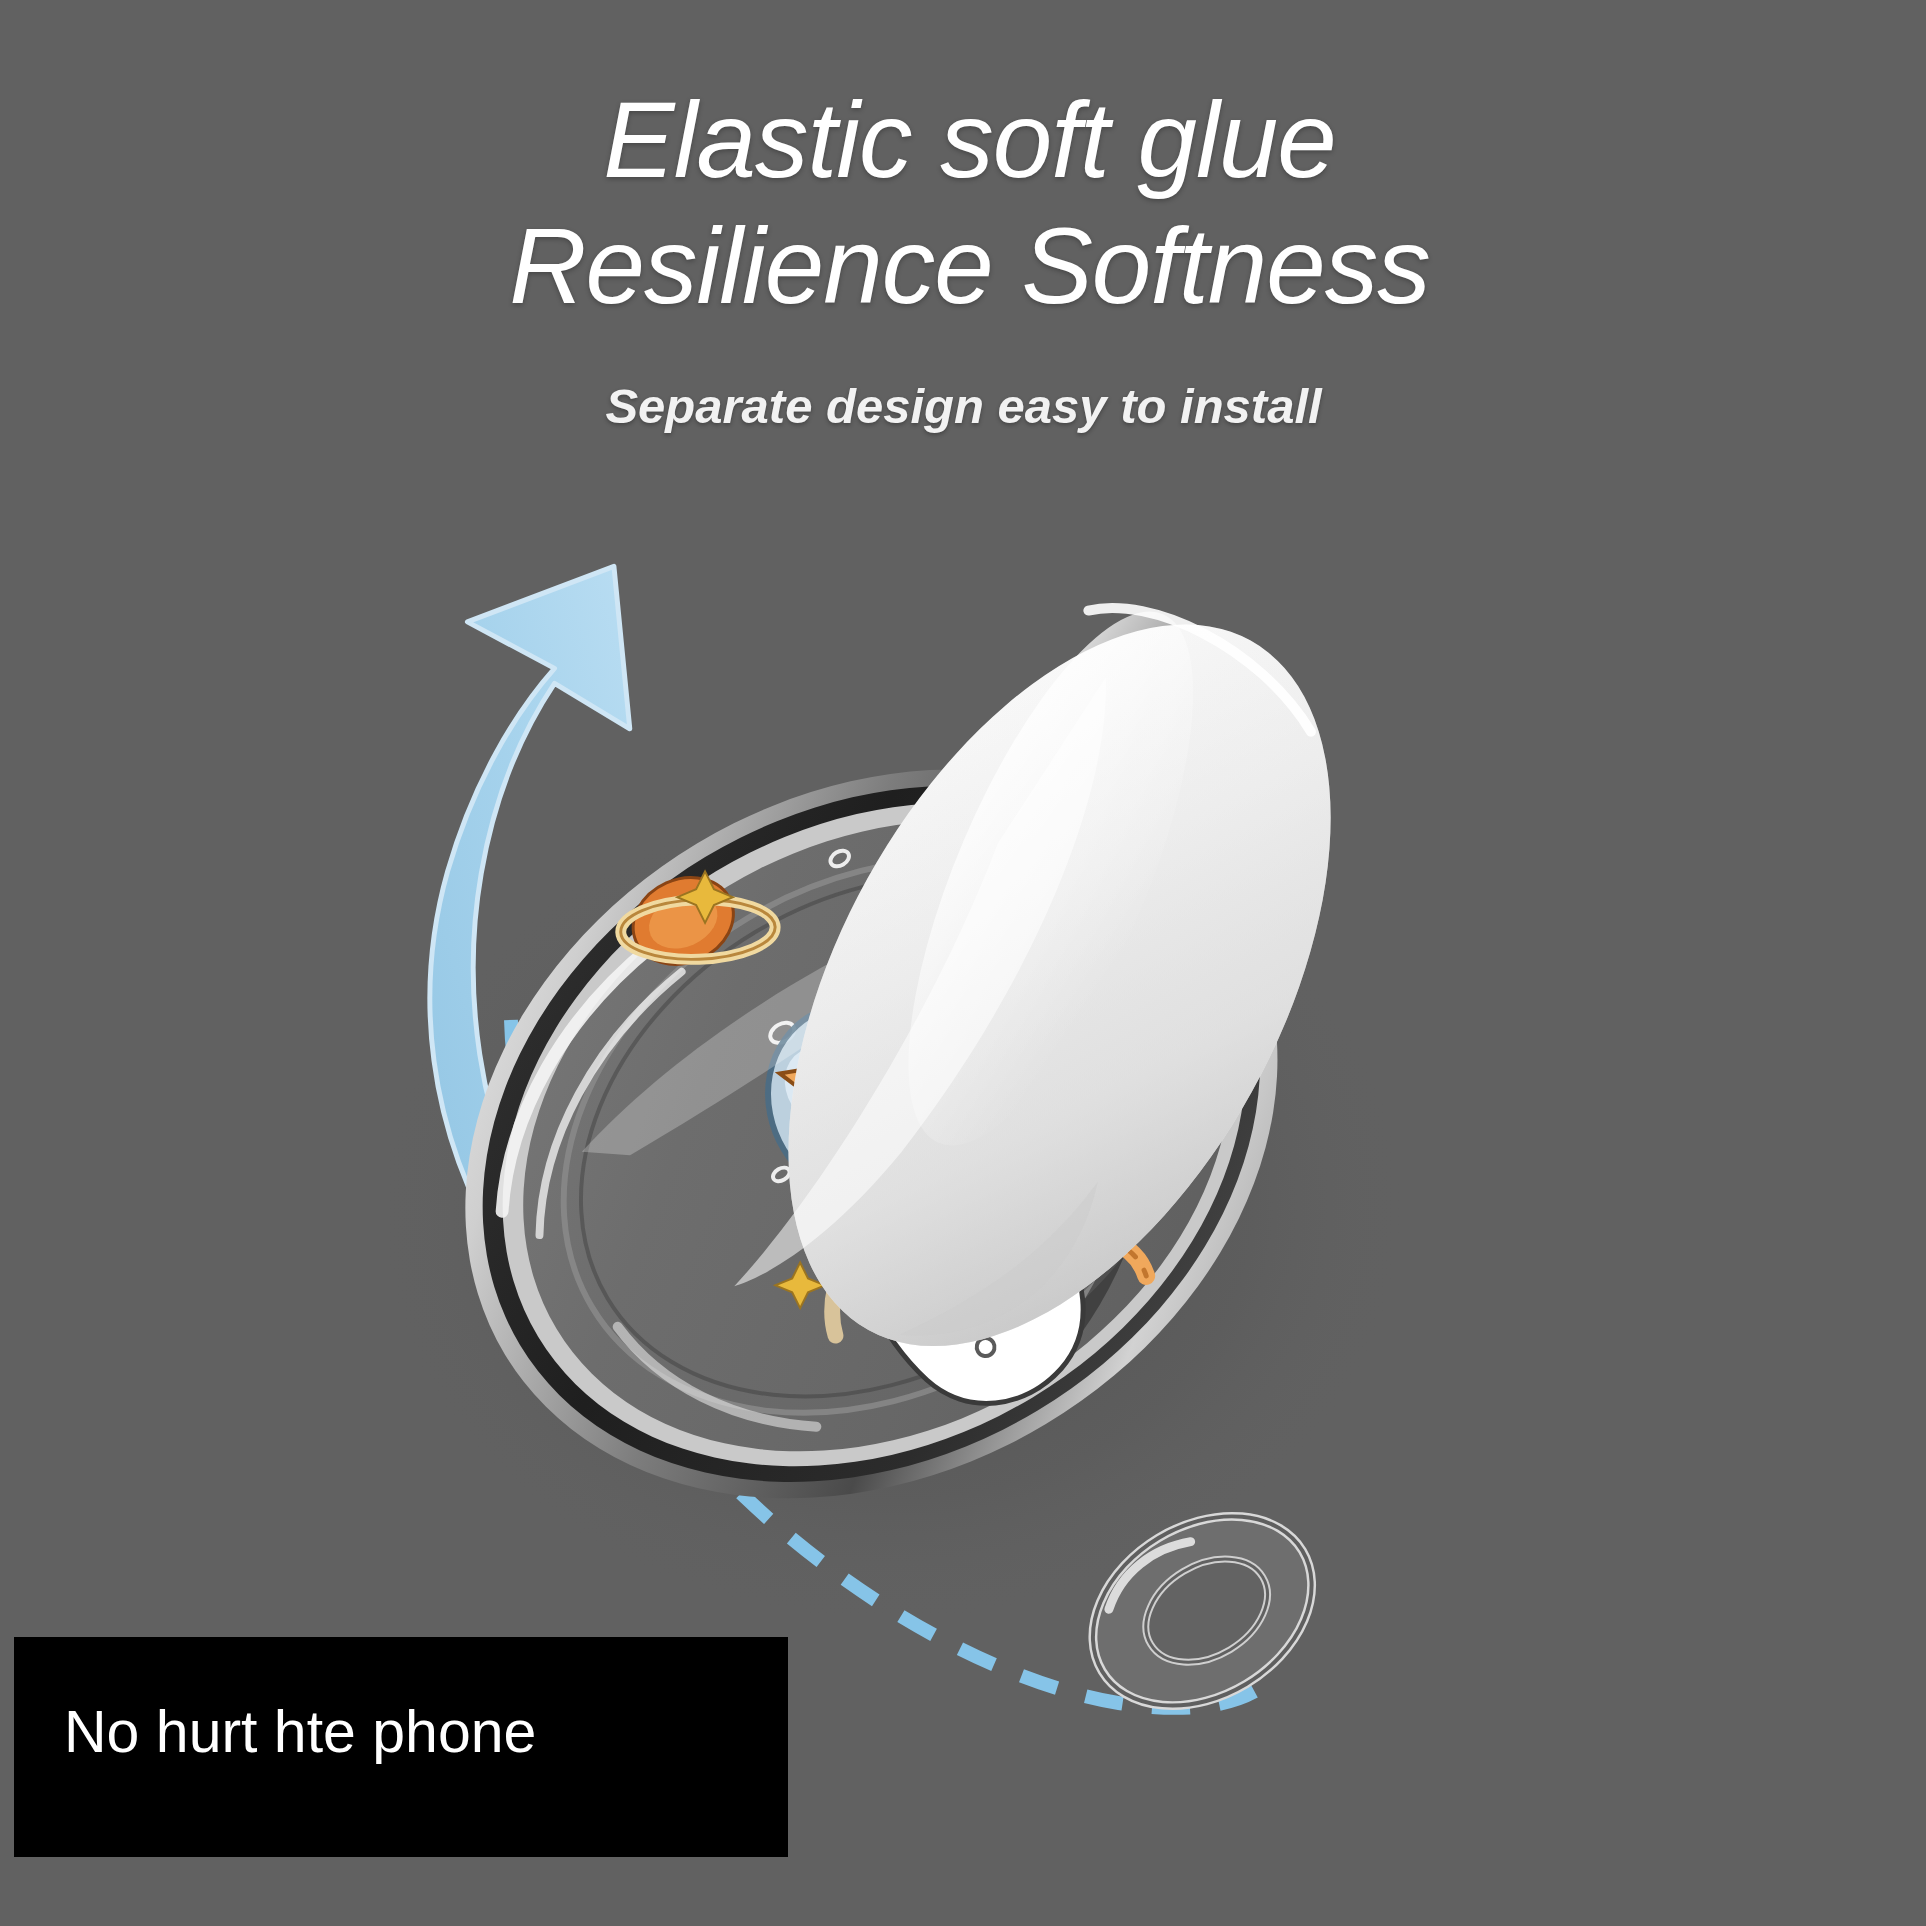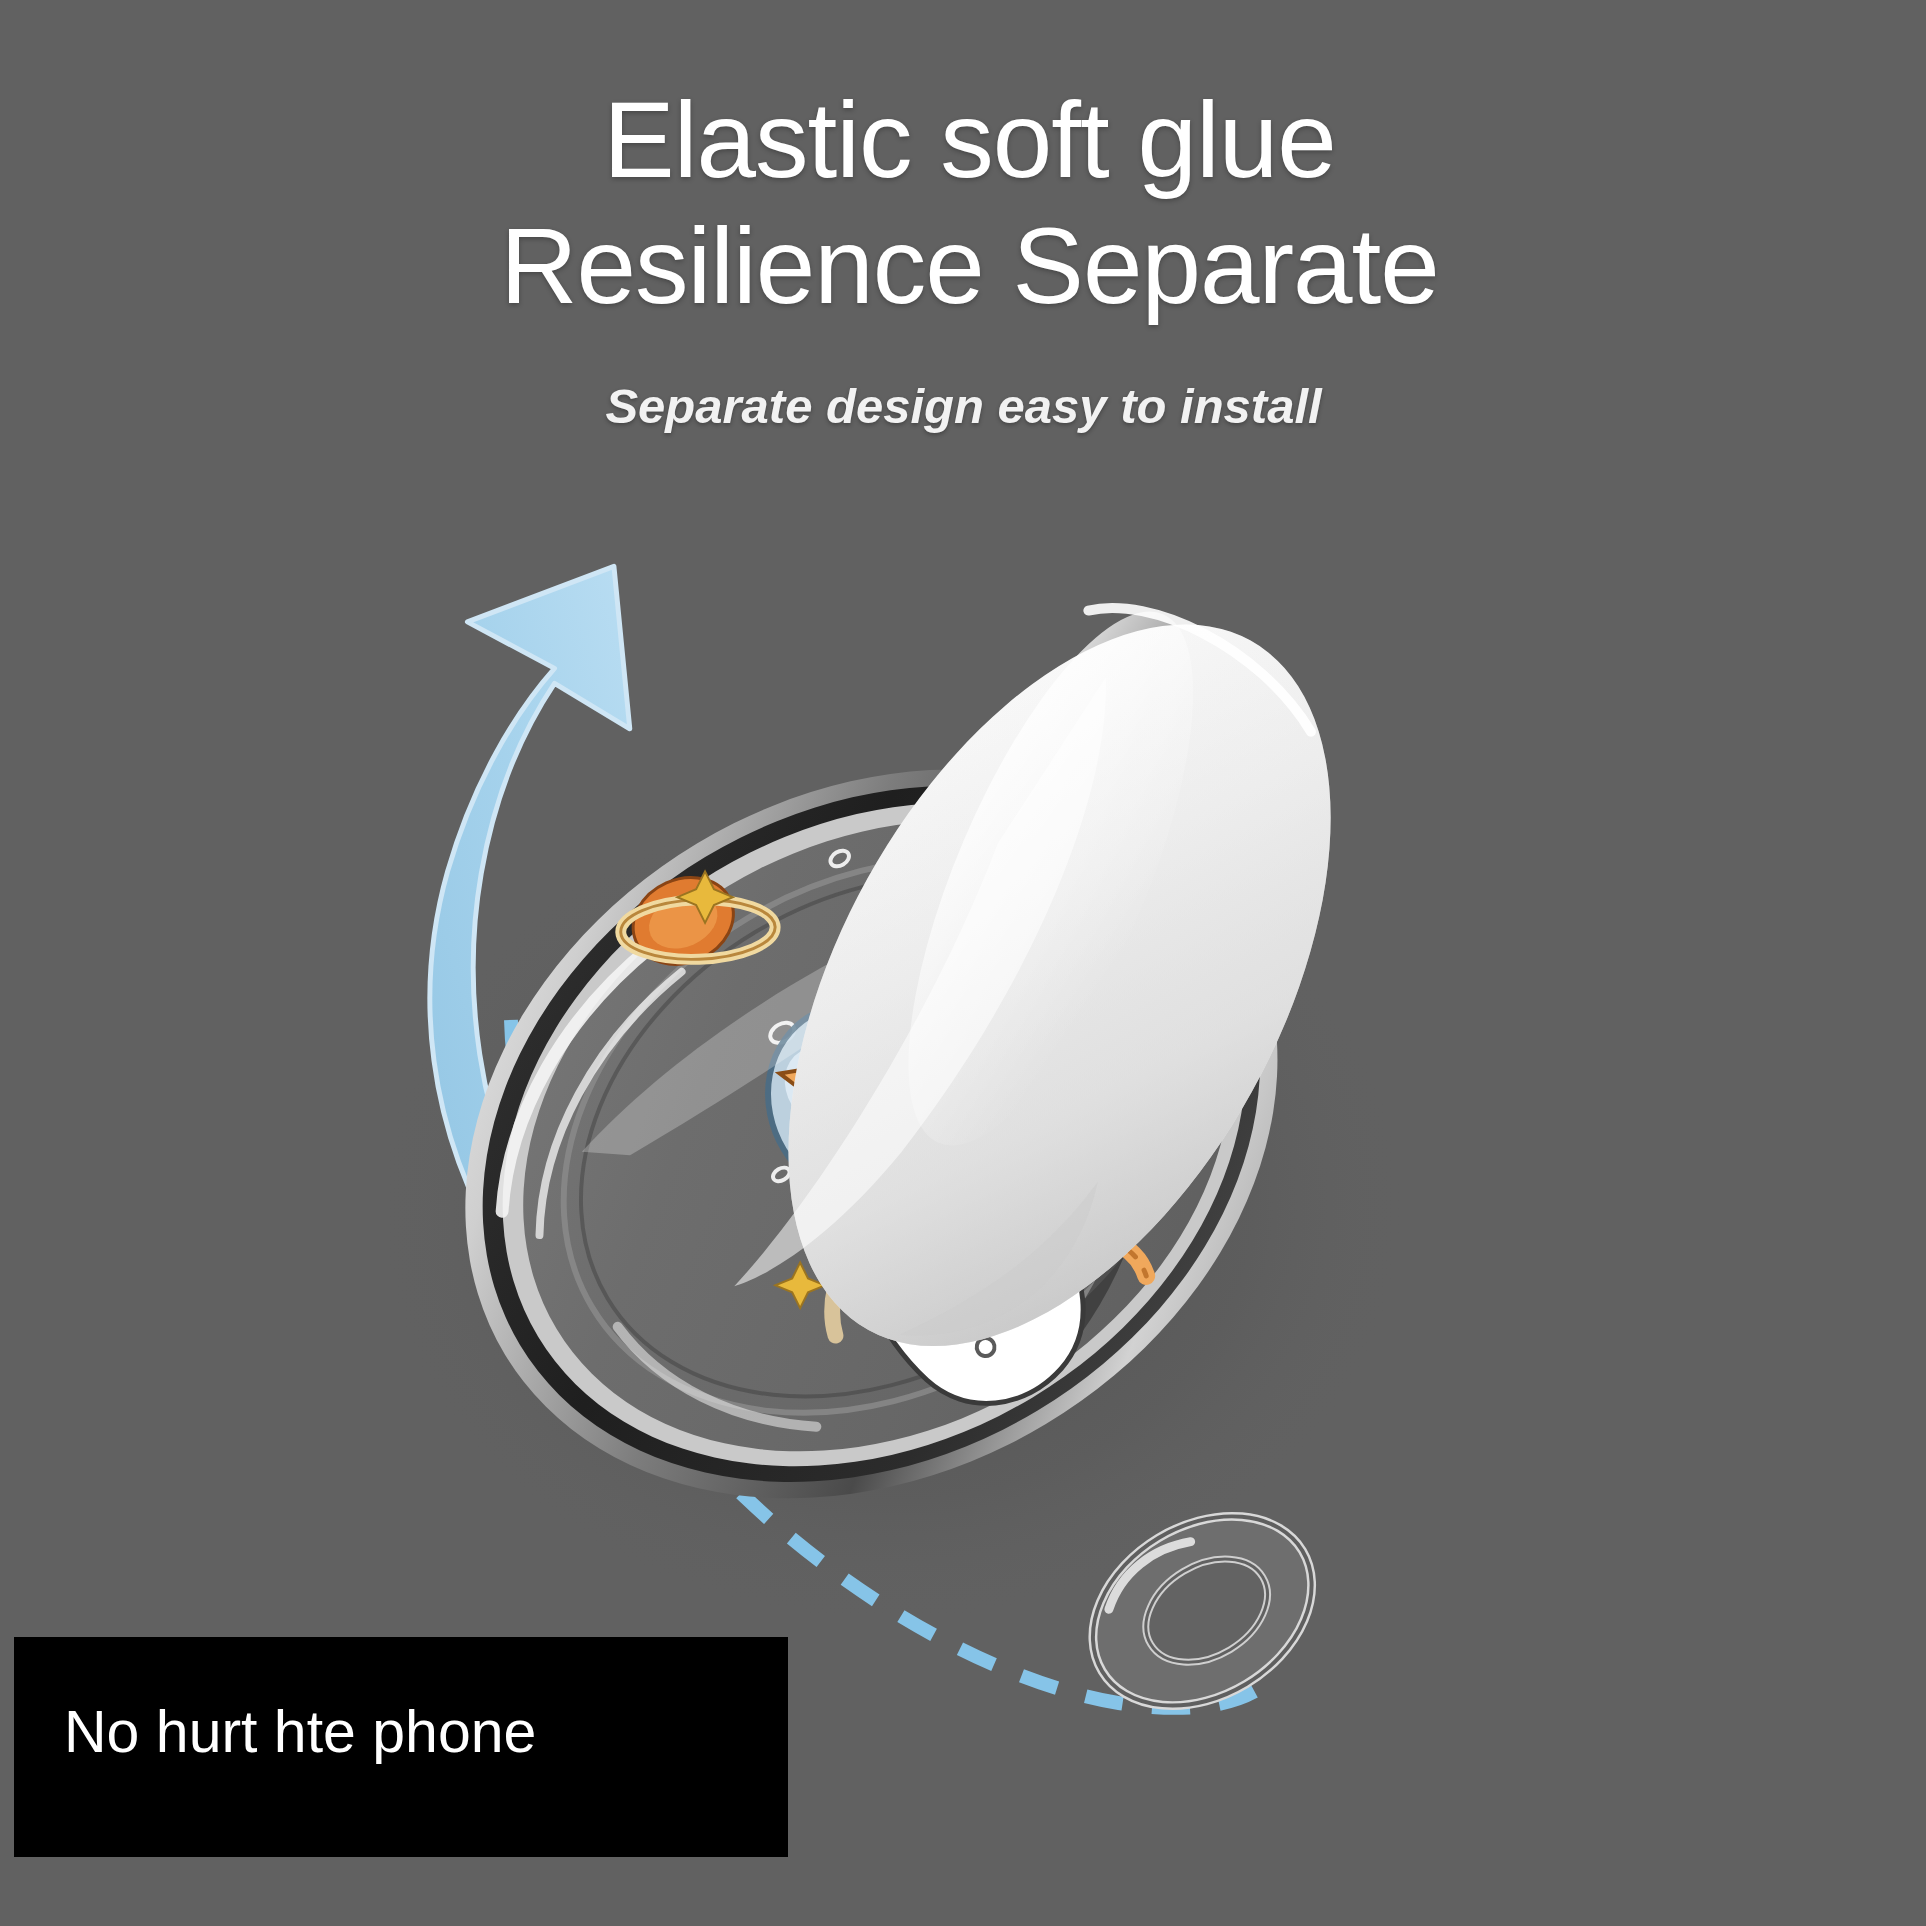--- a/index.html
+++ b/index.html
@@ -23,20 +23,21 @@
     position: absolute;
     top: 77px;
     left: 0;
     width: 1927px;
     text-align: center;
     pointer-events: none;
   }
   .headline {
     font-size: 107px;
     line-height: 1.18;
+    font-style: italic;
     font-weight: 400;
     color: #ffffff;
     letter-spacing: -1px;
     text-shadow: 0 2px 5px rgba(0,0,0,0.28);
     white-space: nowrap;
     margin-left: 12px;
   }
   .subheadline {
     margin-top: 48px;
     font-size: 49px;
@@ -275,21 +276,21 @@
 
       <path d="M 1200 1150 C 1230 1250, 1190 1340, 1100 1382
                C 1160 1300, 1190 1230, 1200 1150 Z" fill="#cccccc" opacity="0.5"></path>
 
       <path d="M 912 650 C 960 606, 1080 598, 1168 648" fill="none" stroke="#ffffff" stroke-width="10" opacity="0.9" stroke-linecap="round"></path>
     </g>
   </svg>
 
   <div class="headline-block">
     <div class="headline">Elastic soft glue</div>
-    <div class="headline">Resilience Separate</div>
+    <div class="headline">Resilience Softness</div>
     <div class="subheadline">Separate design easy to install</div>
   </div>
 
   <div class="caption-box">
     <div class="caption-line first">No hurt hte phone</div>
   </div>
 
 </div>
 
 

